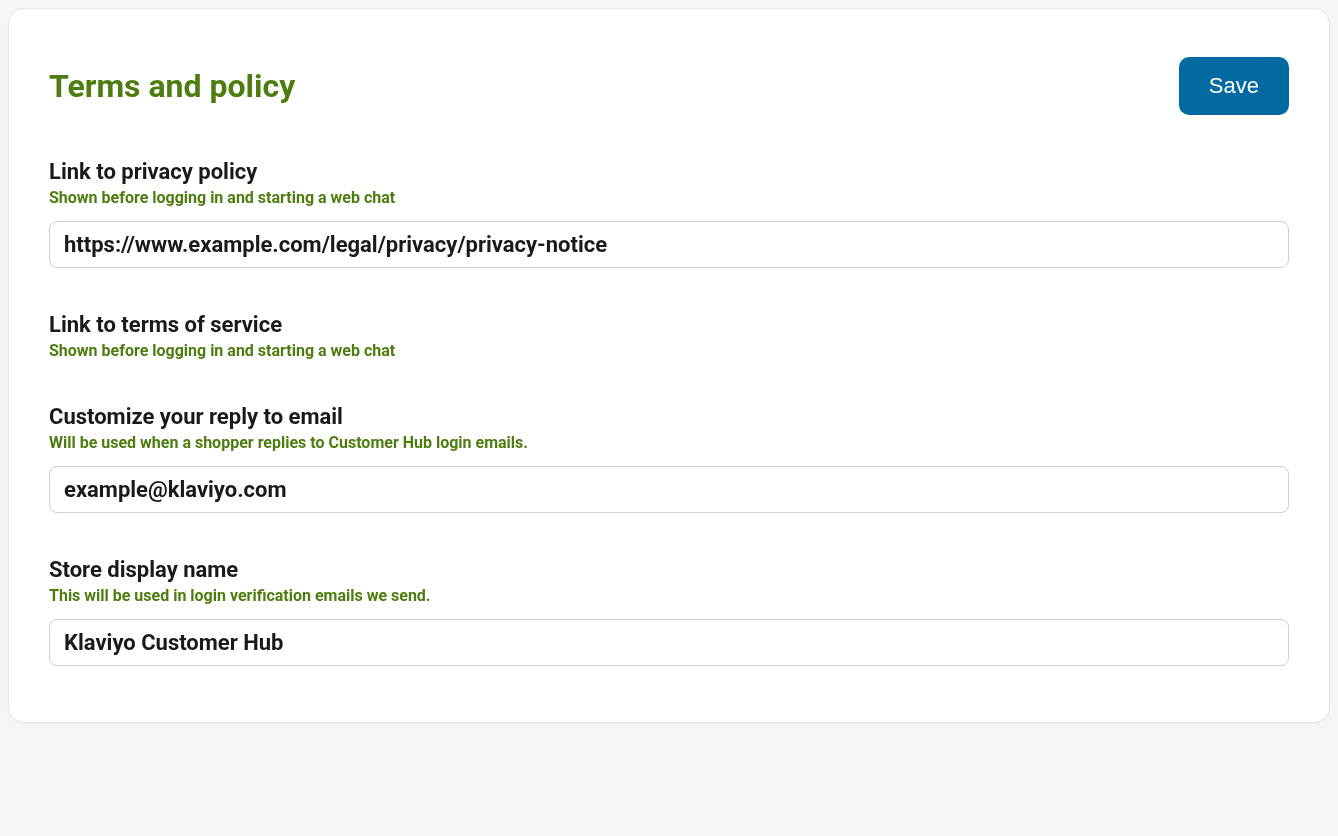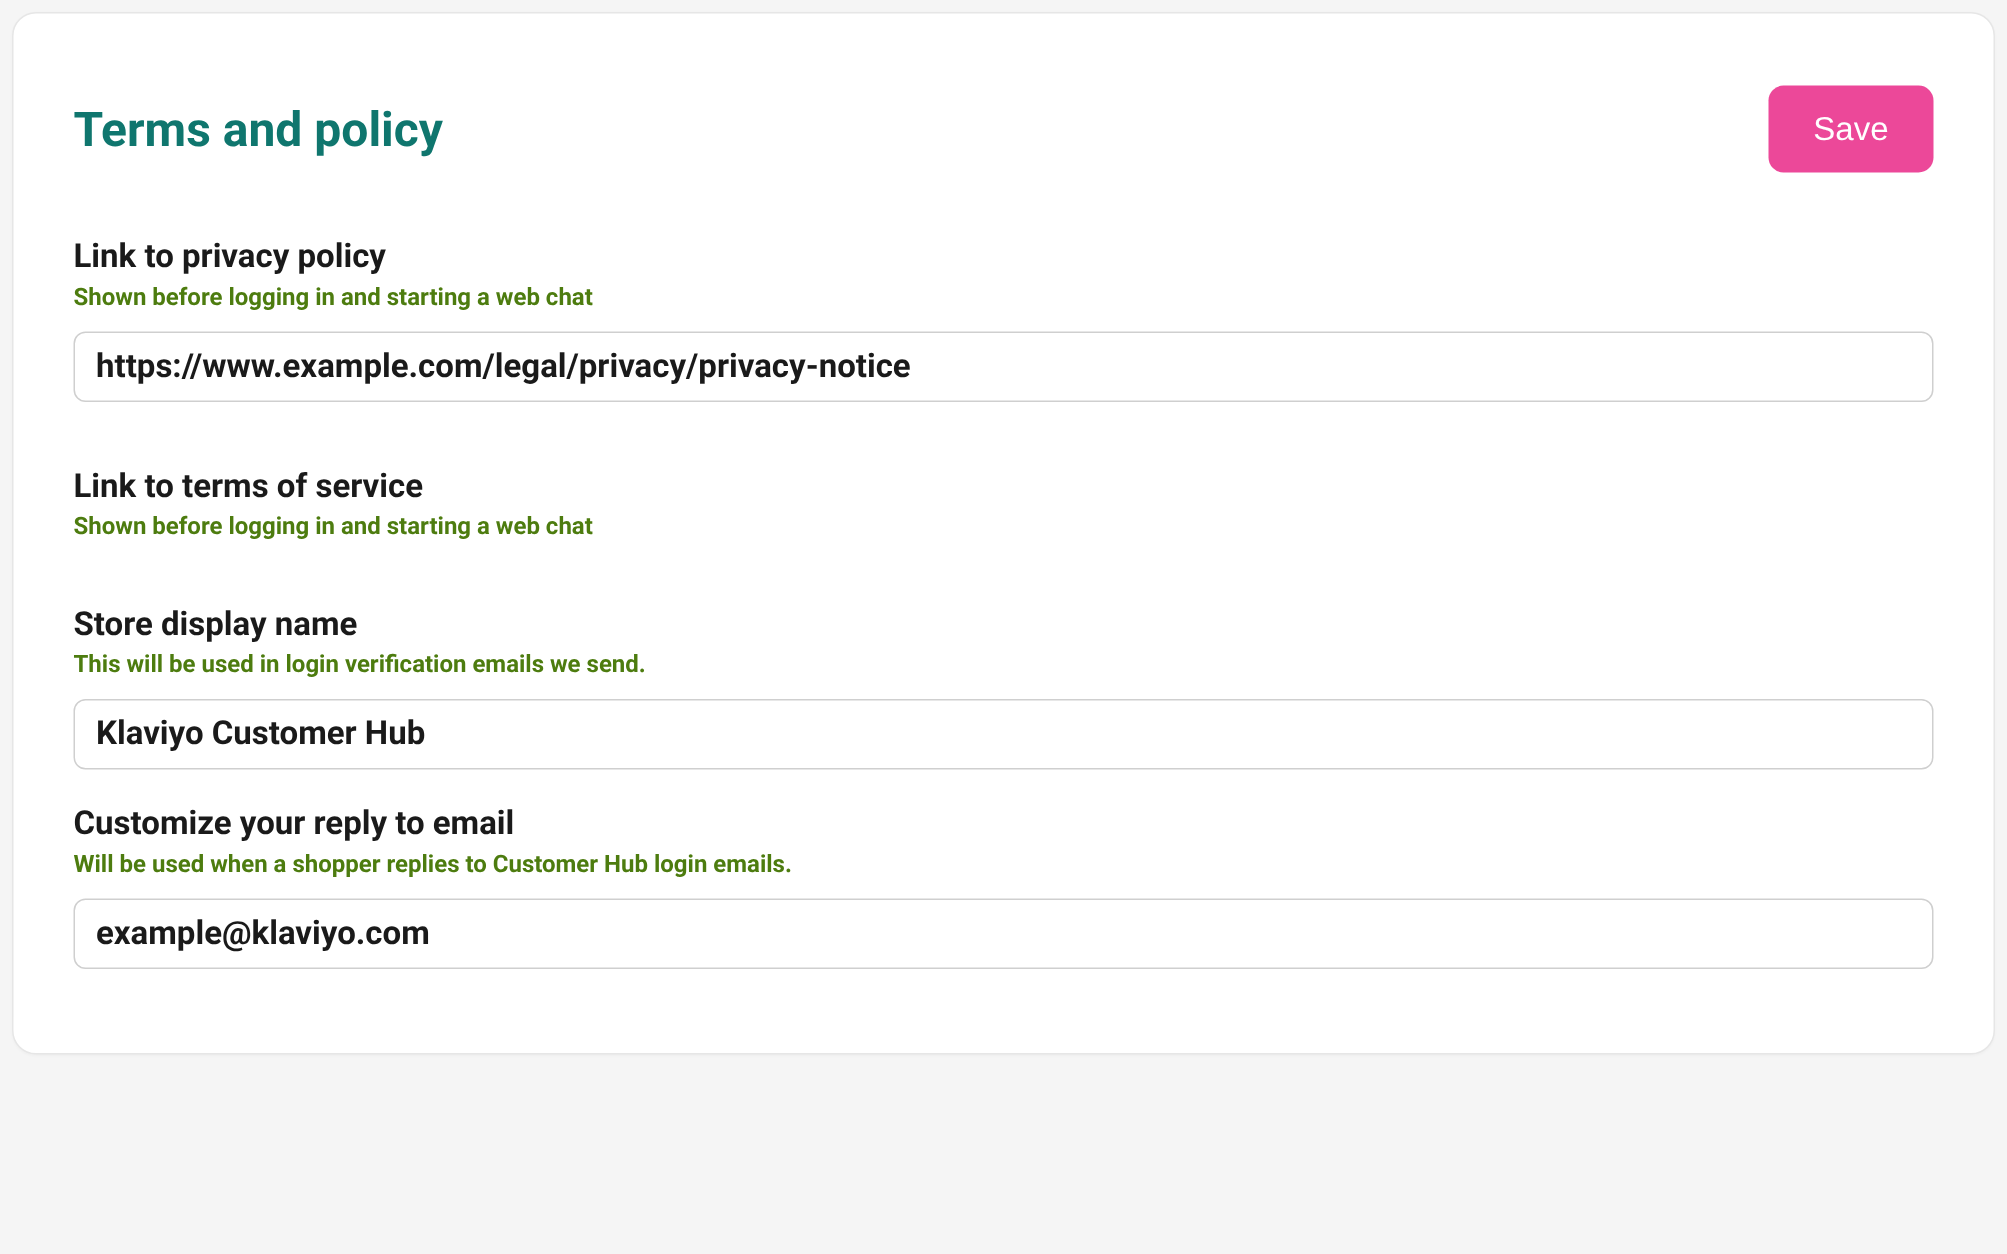--- a/index.html
+++ b/index.html
@@ -23,24 +23,24 @@
     }
     .header-row {
       display: flex;
       justify-content: space-between;
       align-items: center;
       margin-bottom: 44px;
     }
     .card-title {
       font-size: 32px;
       font-weight: 700;
-      color: #0f766e;
+      color: #4d7c0f;
     }
     .save-button {
-      background: #ec4899;
+      background: #0369a1;
       color: #ffffff;
       border: none;
       border-radius: 10px;
       font-size: 22px;
       font-weight: 500;
       padding: 16px 30px;
       cursor: pointer;
     }
     .form-group {
       margin-bottom: 44px;
@@ -90,25 +90,25 @@
     <div class="field-label">Link to privacy policy</div>
     <div class="field-help">Shown before logging in and starting a web chat</div>
     <input type="text" class="text-input" value="https://www.example.com/legal/privacy/privacy-notice" style="">
   </div>
 
   <div class="form-group">
     <div class="field-label">Link to terms of service</div>
     <div class="field-help">Shown before logging in and starting a web chat</div>
   </div>
 
+  <div class="form-group">
+    <div class="field-label">Customize your reply to email</div>
+    <div class="field-help">Will be used when a shopper replies to Customer Hub login emails.</div>
+    <input type="text" class="text-input" value="example@klaviyo.com" style="">
+  </div>
+
   <div class="form-group tight">
     <div class="field-label">Store display name</div>
     <div class="field-help">This will be used in login verification emails we send.</div>
     <input type="text" class="text-input" value="Klaviyo Customer Hub" style="">
   </div>
 
-  <div class="form-group">
-    <div class="field-label">Customize your reply to email</div>
-    <div class="field-help">Will be used when a shopper replies to Customer Hub login emails.</div>
-    <input type="text" class="text-input" value="example@klaviyo.com" style="">
-  </div>
-
 </div>
 
 </body></html>

